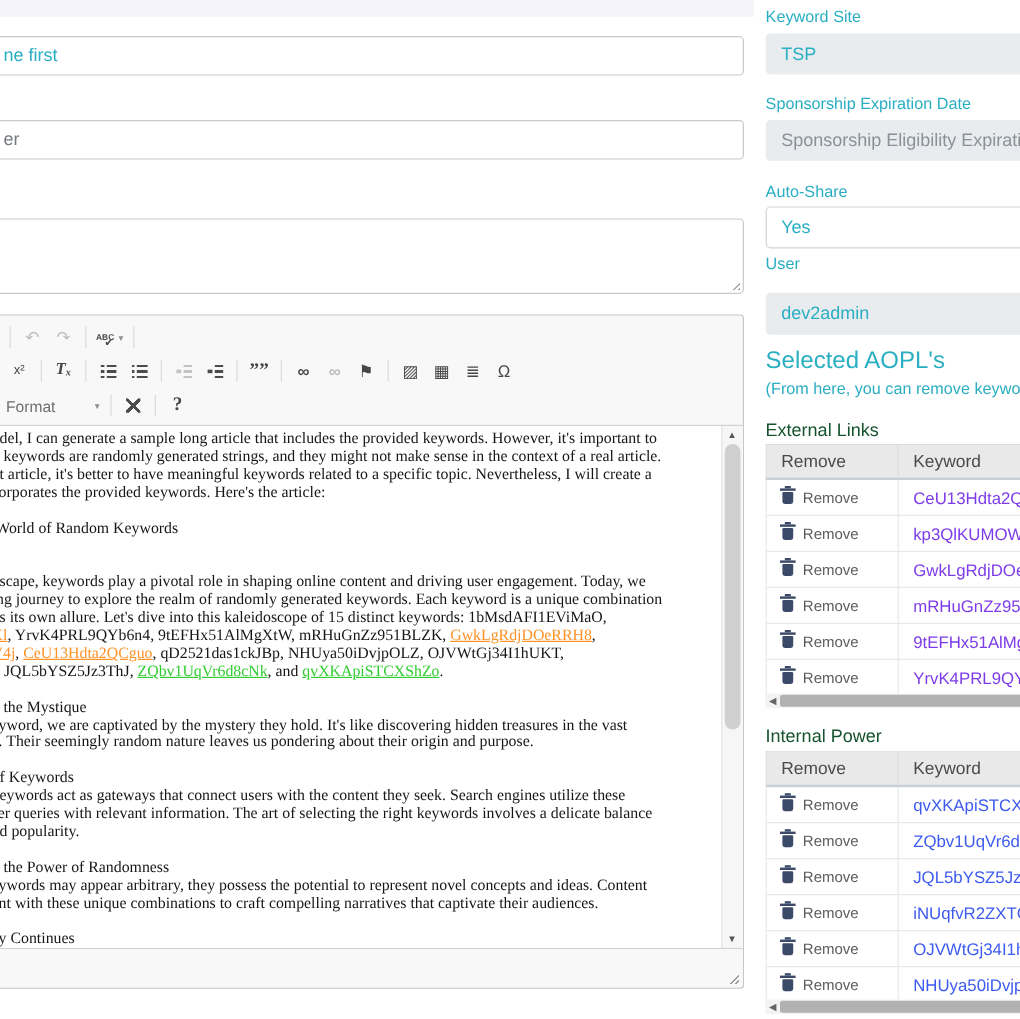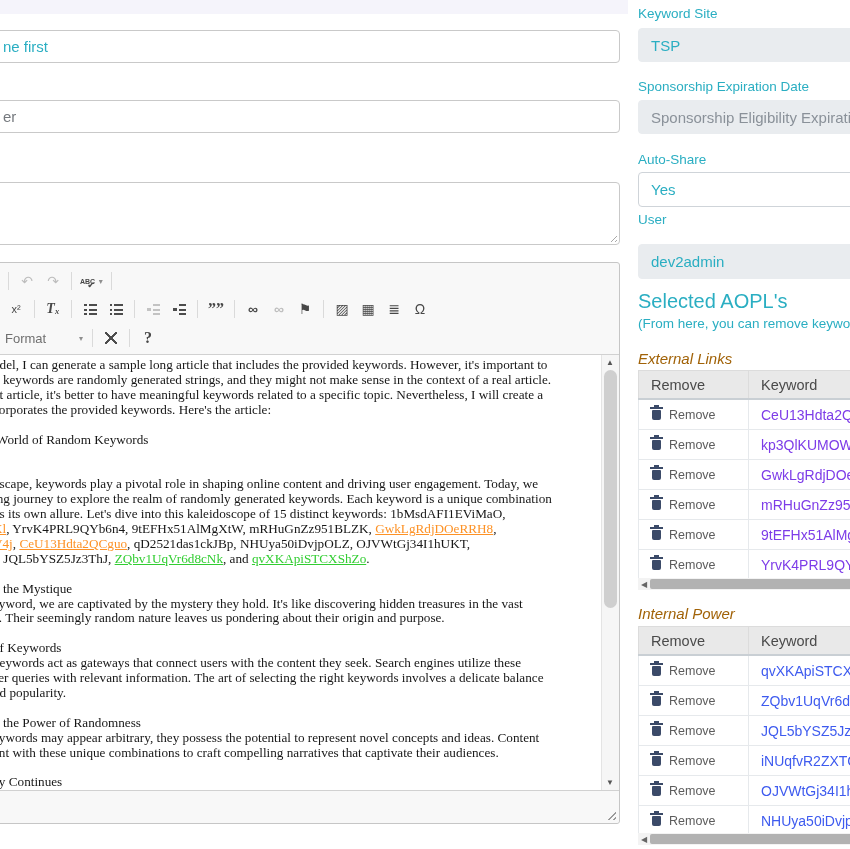--- a/index.html
+++ b/index.html
@@ -76,21 +76,21 @@
       padding:0 12px;display:flex;align-items:center;white-space:nowrap;border-radius:4px;}
   .sb-dis{background:#e9ecef;color:#2aaec2;border:1px solid #e9ecef;}
   .sb-ph{background:#e9ecef;color:#8a9199;border:1px solid #e9ecef;}
   .sb-sel{background:#fff;color:#2aaec2;border:1px solid #cfd4d9;cursor:pointer;}
   .l1{top:6px;} .f1{top:28px;height:34px;}
   .l2{top:79px;} .f2{top:100px;height:34px;}
   .l3{top:152px;} .f3{top:172px;height:35px;}
   .l4{top:212px;} .f4{top:244px;height:35px;}
   .sb-h1{position:absolute;top:290px;left:0;color:#2aaec2;font-size:20px;white-space:nowrap;}
   .sb-sub{position:absolute;top:316px;left:0;color:#2aaec2;font-size:13.5px;white-space:nowrap;}
-  .sec-title{position:absolute;left:0;color:#a16207;font-size:15px;font-style:italic;white-space:nowrap;}
+  .sec-title{position:absolute;left:0;color:#14532d;font-size:15px;white-space:nowrap;}
   .t-ext{top:350px;} .t-int{top:605px;}
   .sb-table{position:absolute;left:0;width:300px;border-collapse:collapse;table-layout:fixed;
       font-size:14px;background:#fff;}
   .tbl-ext{top:370px;} .tbl-int{top:626px;}
   .sb-table th{background:#e9e9e9;color:#4a4a4a;font-weight:400;text-align:left;height:27px;
       padding:0 0 0 12px;border:1px solid #dcdcdc;border-bottom:2px solid #c9cfd4;font-size:14.5px;}
   .sb-table td{height:29px;padding:0;border:1px solid #e6e9ec;}
   .sb-table .c-rm{width:97px;}
   .rm-btn{display:flex;align-items:center;background:none;border:0;padding:0 0 0 13px;cursor:pointer;
       color:#5c5c5c;font-size:12.5px;font-family:"Liberation Sans",sans-serif;}

